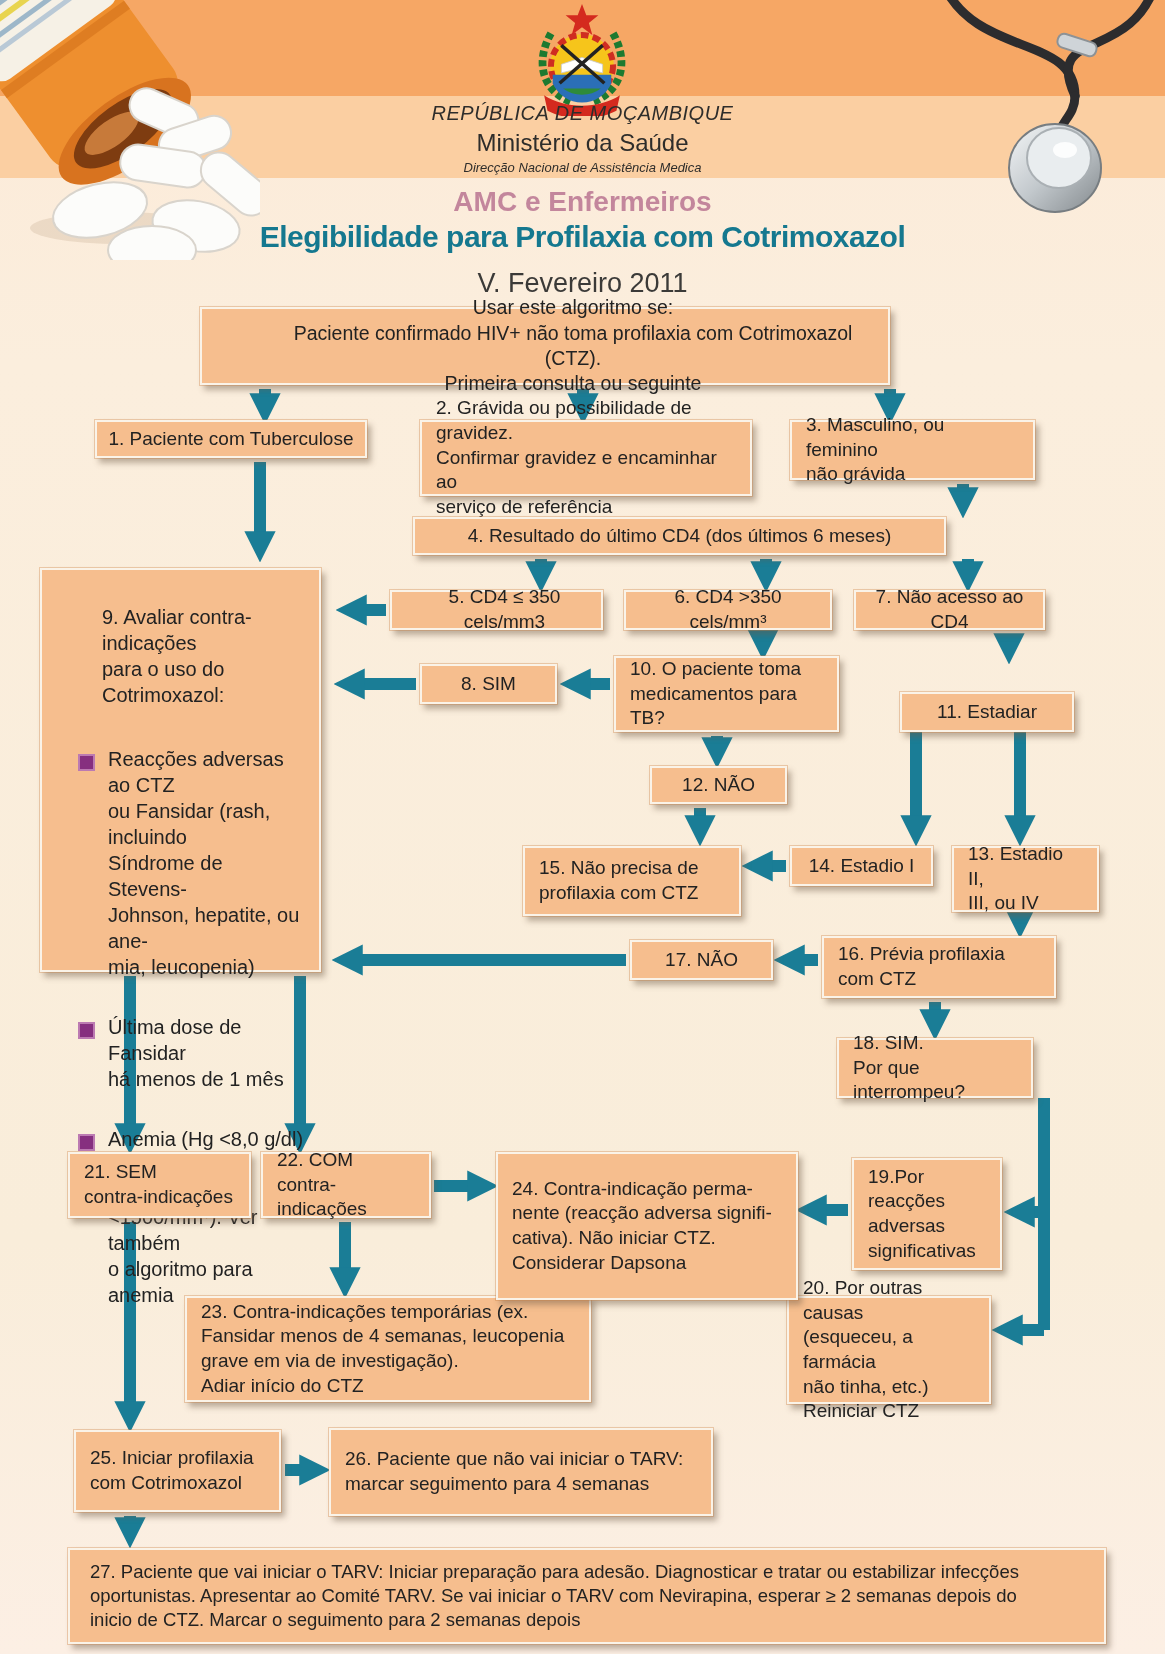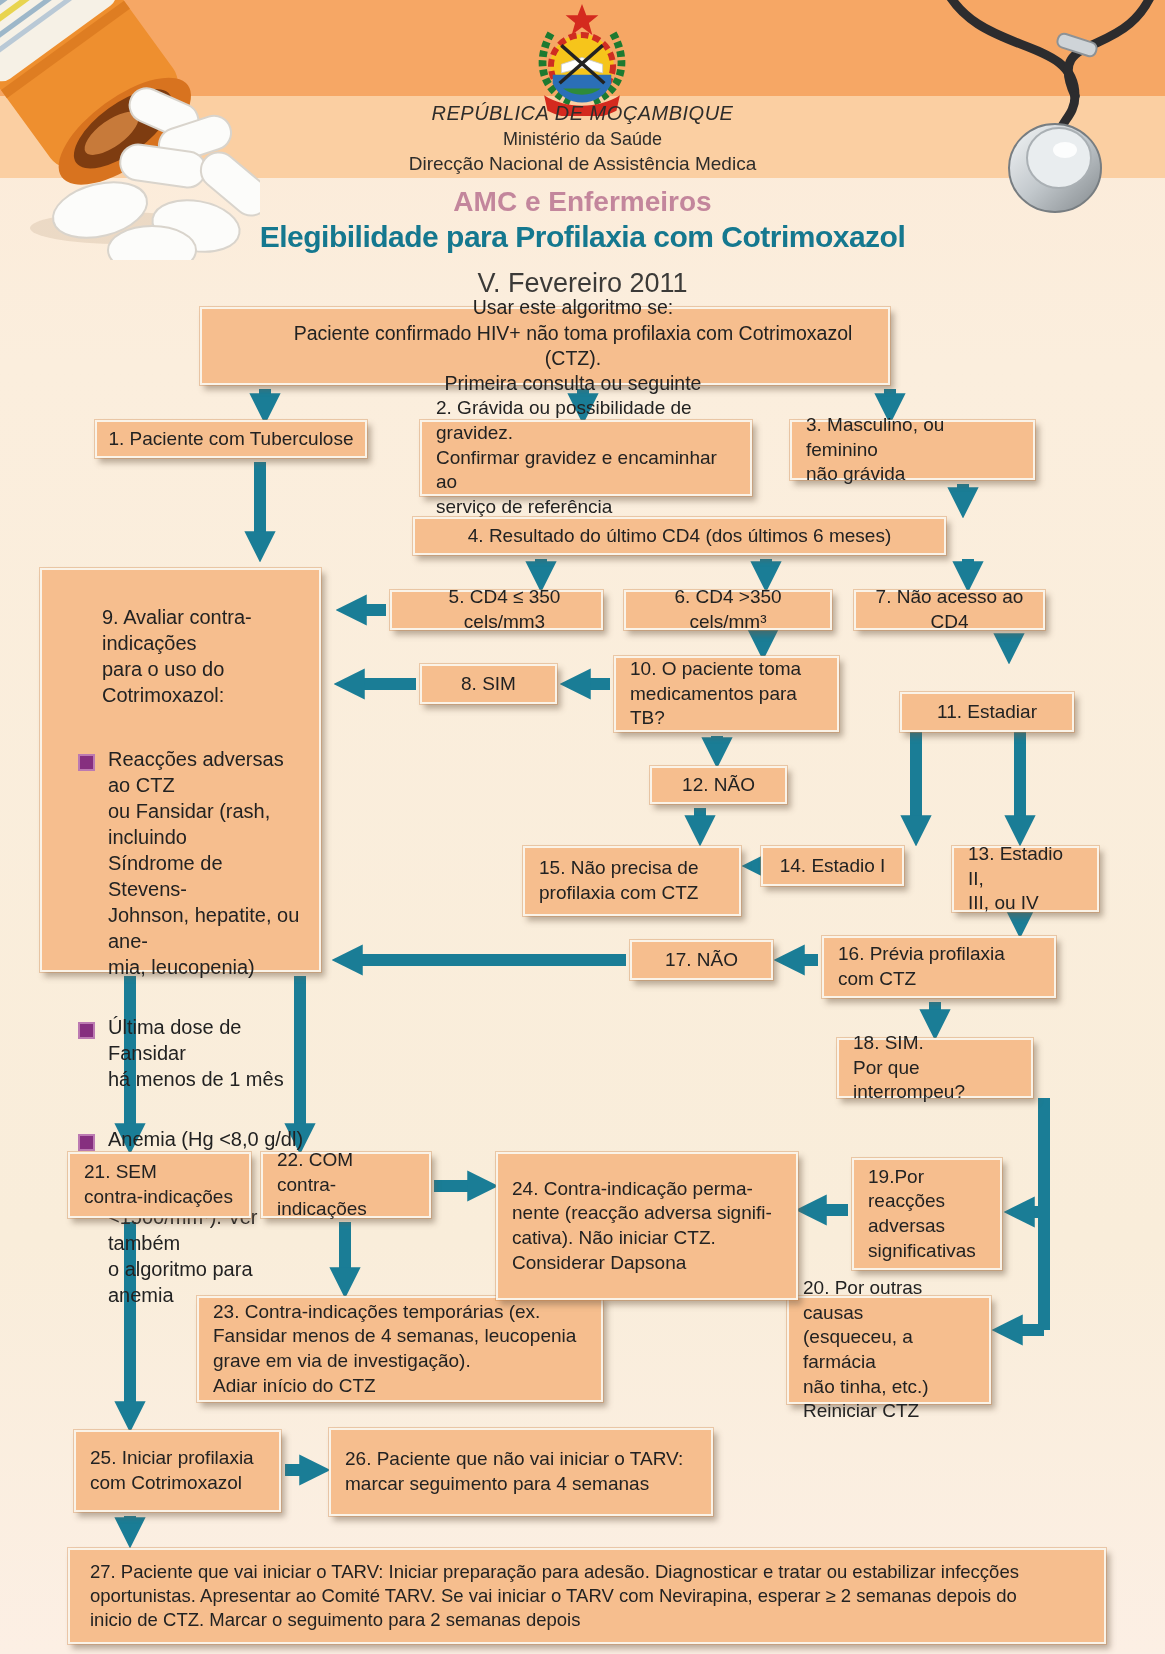--- a/index.html
+++ b/index.html
@@ -6,22 +6,22 @@
   body{width:1165px;height:1654px;position:relative;overflow:hidden;
        font-family:"Liberation Sans","DejaVu Sans",sans-serif;
        background:linear-gradient(180deg,#fcead8 0%,#fbeedd 22%,#f9edda 75%,#fcefe4 100%);}
   .abs{position:absolute;}
   
   .band1{left:0;top:0;width:1165px;height:96px;background:#f6a765;z-index:0;}
   .band2{left:0;top:96px;width:1165px;height:82px;background:#fbcfa2;z-index:0;}
   .decor{z-index:3;pointer-events:none;}
   .orgtxt{left:0;top:102px;width:1165px;text-align:center;z-index:4;color:#2e2d2b;}
   .org1{font-size:20px;letter-spacing:.5px;margin-bottom:4px;font-style:italic;}
-  .org2{font-size:18px;margin-bottom:3px;}
-  .org3{font-size:19px;}
+  .org2{font-size:24px;margin-bottom:3px;}
+  .org3{font-size:13px;font-style:italic;}
   .audience{left:0;top:186px;width:1165px;text-align:center;font-weight:bold;font-size:28px;color:#c3869c;z-index:4;}
   .ptitle{left:0;top:220px;width:1165px;text-align:center;font-weight:bold;font-size:30px;letter-spacing:-.5px;color:#15788f;z-index:4;}
   .version{left:0;top:268px;width:1165px;text-align:center;font-size:27px;color:#3b3a38;z-index:4;}
   
   .fbox{position:absolute;background:#f6be8e;border:2px solid #faf3e8;box-sizing:border-box;
         box-shadow:0 0 0 1px rgba(205,130,65,.35),4px 5px 6px rgba(110,90,70,.45);
         color:#222;font-size:19px;line-height:1.3;z-index:4;display:flex;flex-direction:column;justify-content:center;}
   .pre{white-space:pre-line;}
   .lt{padding:6px 14px;text-align:left;}
   .cc{padding:4px 8px;align-items:center;text-align:center;}
@@ -188,40 +188,40 @@
 o algoritmo para anemia</div>
   </div>
 </div>
 
 <div class="fbox pre lt" style="left:614px;top:656px;width:225px;height:76px;">10. O paciente toma
 medicamentos para TB?</div>
 <div class="fbox pre cc" style="left:900px;top:692px;width:174px;height:40px;">11. Estadiar</div>
 <div class="fbox pre cc" style="left:650px;top:766px;width:137px;height:38px;">12. NÃO</div>
 <div class="fbox pre lt" style="left:952px;top:846px;width:147px;height:66px;">13. Estadio II,
 III, ou IV</div>
-<div class="fbox pre cc" style="left:761px;top:846px;width:143px;height:40px;">14. Estadio I</div>
+<div class="fbox pre cc" style="left:790px;top:846px;width:143px;height:40px;">14. Estadio I</div>
 <div class="fbox pre lt" style="left:523px;top:846px;width:218px;height:70px;">15. Não precisa de
 profilaxia com CTZ</div>
 <div class="fbox pre lt" style="left:822px;top:936px;width:234px;height:62px;">16. Prévia profilaxia
 com CTZ</div>
 <div class="fbox pre cc" style="left:630px;top:940px;width:143px;height:40px;">17. NÃO</div>
 <div class="fbox pre lt" style="left:837px;top:1038px;width:196px;height:60px;">18. SIM.
 Por que interrompeu?</div>
 <div class="fbox pre lt" style="left:852px;top:1158px;width:150px;height:112px;">19.Por reacções
 adversas
 significativas</div>
 <div class="fbox pre lt" style="left:787px;top:1296px;width:204px;height:108px;">20. Por outras causas
 (esqueceu, a farmácia
 não tinha, etc.)
 Reiniciar CTZ</div>
 <div class="fbox pre lt" style="left:68px;top:1152px;width:183px;height:66px;">21. SEM
 contra-indicações</div>
 <div class="fbox pre lt" style="left:261px;top:1152px;width:170px;height:66px;">22. COM
 contra-indicações</div>
-<div class="fbox pre lt" style="left:185px;top:1296px;width:406px;height:106px;margin-left:12px;">23. Contra-indicações temporárias (ex.
+<div class="fbox pre lt" style="left:185px;top:1296px;width:406px;height:106px;">23. Contra-indicações temporárias (ex.
 Fansidar menos de 4 semanas, leucopenia
 grave em via de investigação).
 Adiar início do CTZ</div>
 <div class="fbox pre lt" style="left:496px;top:1152px;width:302px;height:148px;">24. Contra-indicação perma-
 nente (reacção adversa signifi-
 cativa). Não iniciar CTZ.
 Considerar Dapsona</div>
 <div class="fbox pre lt" style="left:74px;top:1430px;width:207px;height:82px;">25. Iniciar profilaxia
 com Cotrimoxazol</div>
 <div class="fbox pre lt" style="left:329px;top:1428px;width:384px;height:88px;">26. Paciente que não vai iniciar  o TARV:

